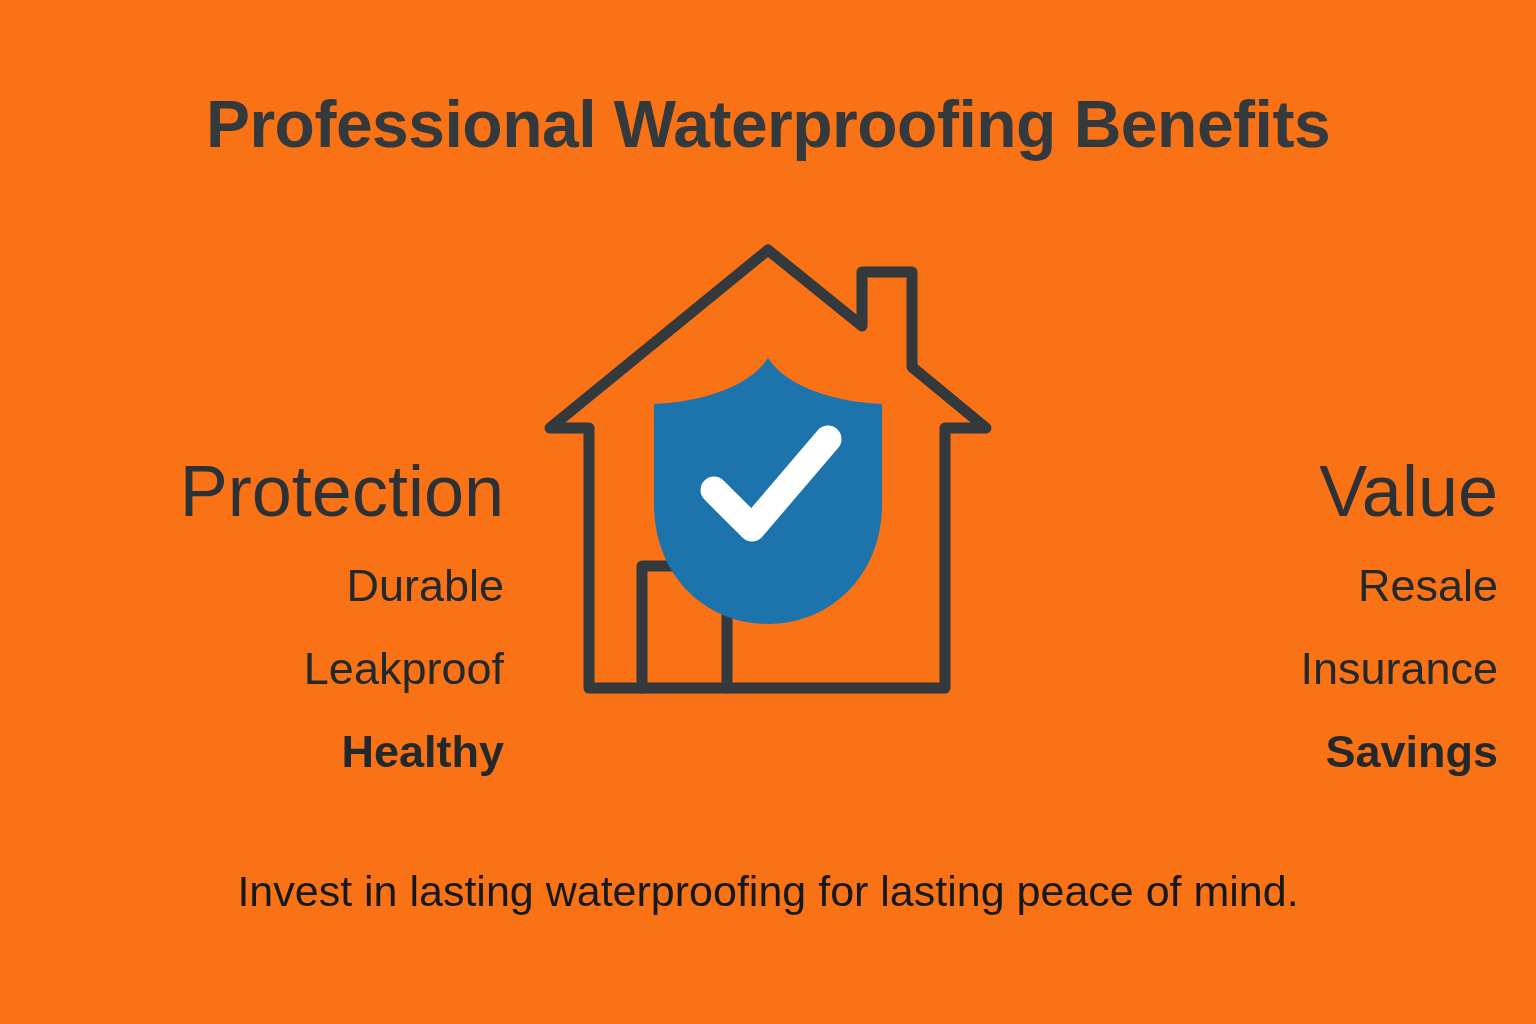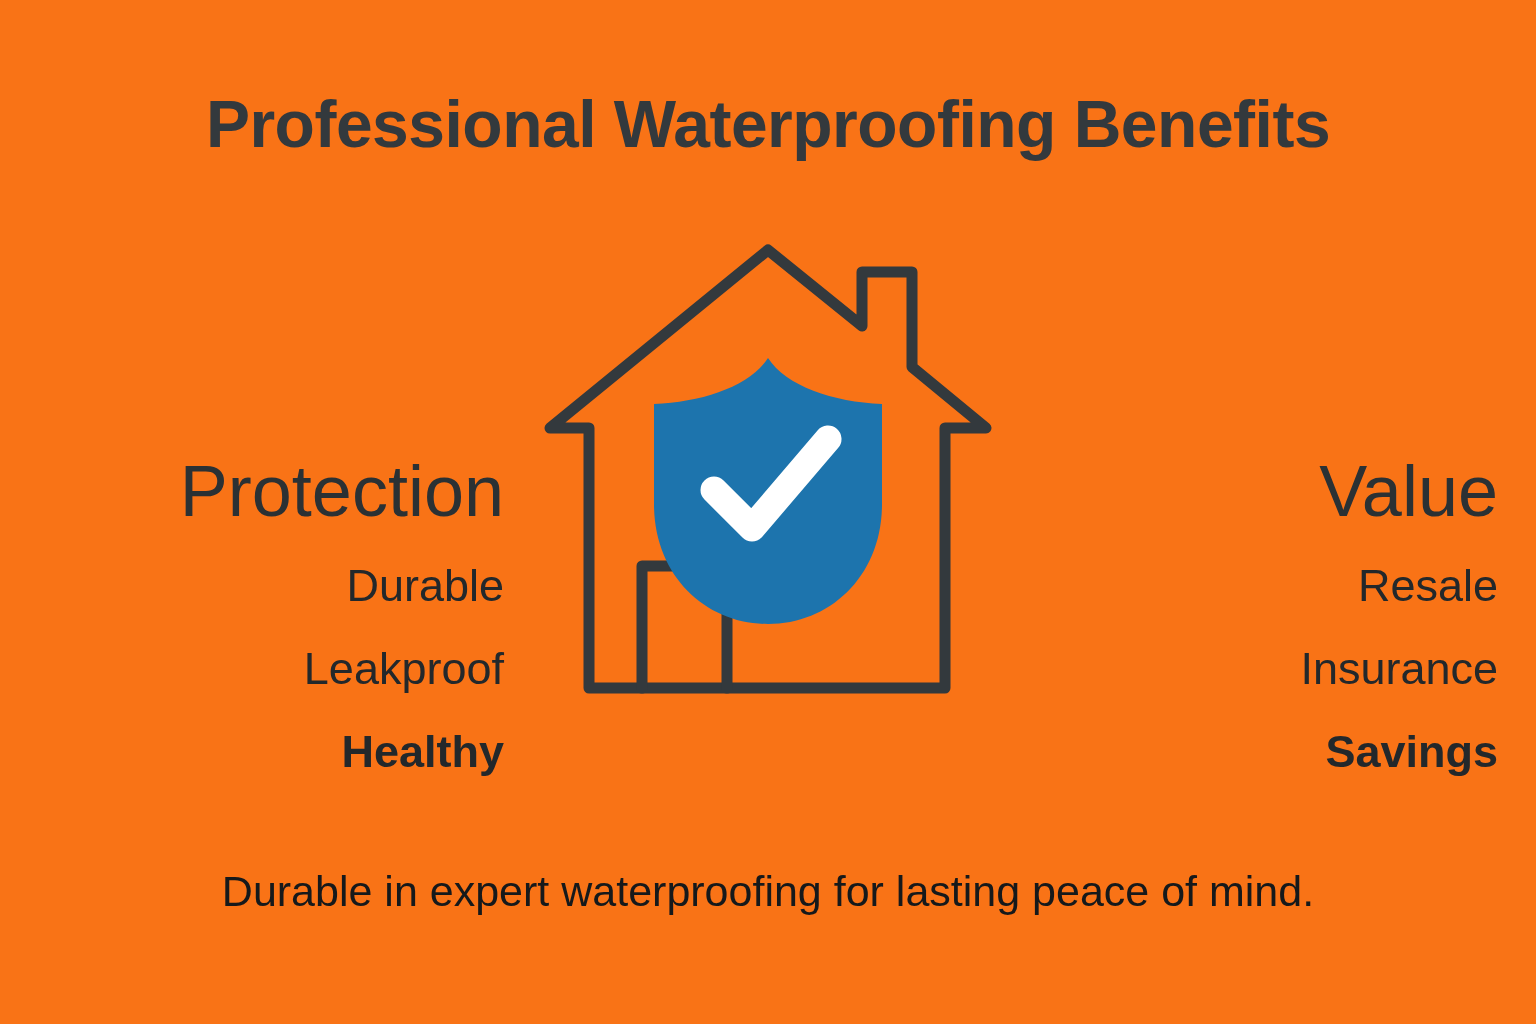--- a/index.html
+++ b/index.html
@@ -152,15 +152,15 @@
                L 126 268
                C 126 340 178 388 240 388
                C 302 388 354 340 354 268
                L 354 168
                C 305 166 258 150 240 122 Z" fill="#1d74ad"></path>
 
       <path d="M 186 254 L 224 292 L 300 203" fill="none" stroke="#ffffff" stroke-width="27" stroke-linecap="round" stroke-linejoin="round"></path>
     </svg>
   </div>
 
-  <div class="caption">Durable in expert waterproofing for lasting peace of mind.</div>
+  <div class="caption">Invest in lasting waterproofing for lasting peace of mind.</div>
 
 </div>
 
 </body></html>

